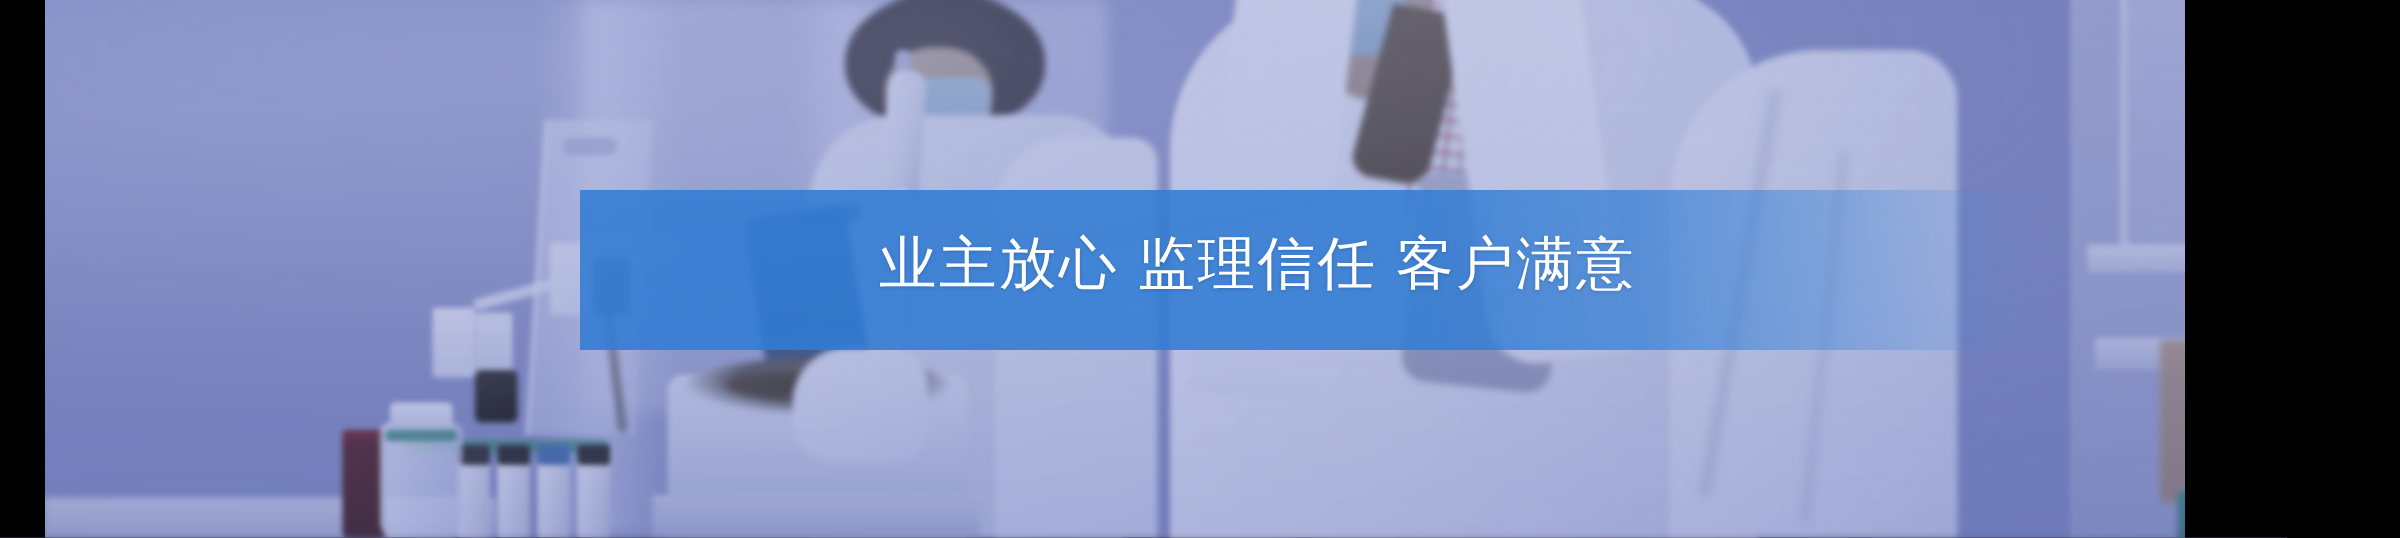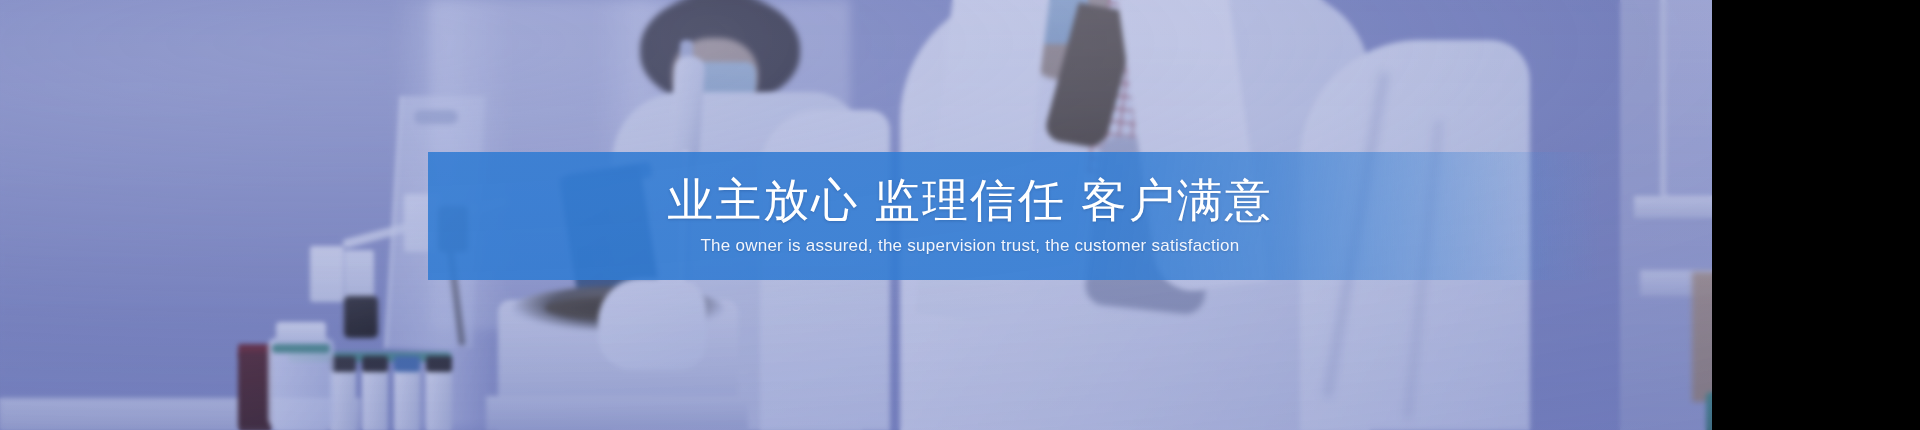--- a/index.html
+++ b/index.html
@@ -1,19 +1,20 @@
 <!DOCTYPE html>
 <html><head>
 <meta charset="utf-8">
 <style>
   html,body{margin:0;padding:0;background:#000;}
   #stage{
     position:relative;width:1712px;height:430px;overflow:hidden;
     font-family:"Liberation Sans","DejaVu Sans",sans-serif;
     background:#8a93c4;
+    margin-left:36px;
   }
 
   
   .layer{position:absolute;inset:0;}
 
   
   #wall{
     background:
       radial-gradient(120% 90% at 8% 20%, #9aa3d2 0%, #8d97cb 42%, #838ec6 100%);
   }
@@ -424,16 +425,15 @@
   <div class="layer" id="bottle-ring"></div>
 
   <div class="layer" id="softness"></div>
   <div class="layer" id="grade"></div>
   <div class="layer" id="grade2"></div>
 
   <div id="banner"></div>
 
   <div id="text-block">
     <div id="headline">业主放心 监理信任  客户满意</div>
-    <div id="subtitle">The owner is assured, the supervision trust, the customer satisfaction</div>
   </div>
 
 </div>
 
 </body></html>

